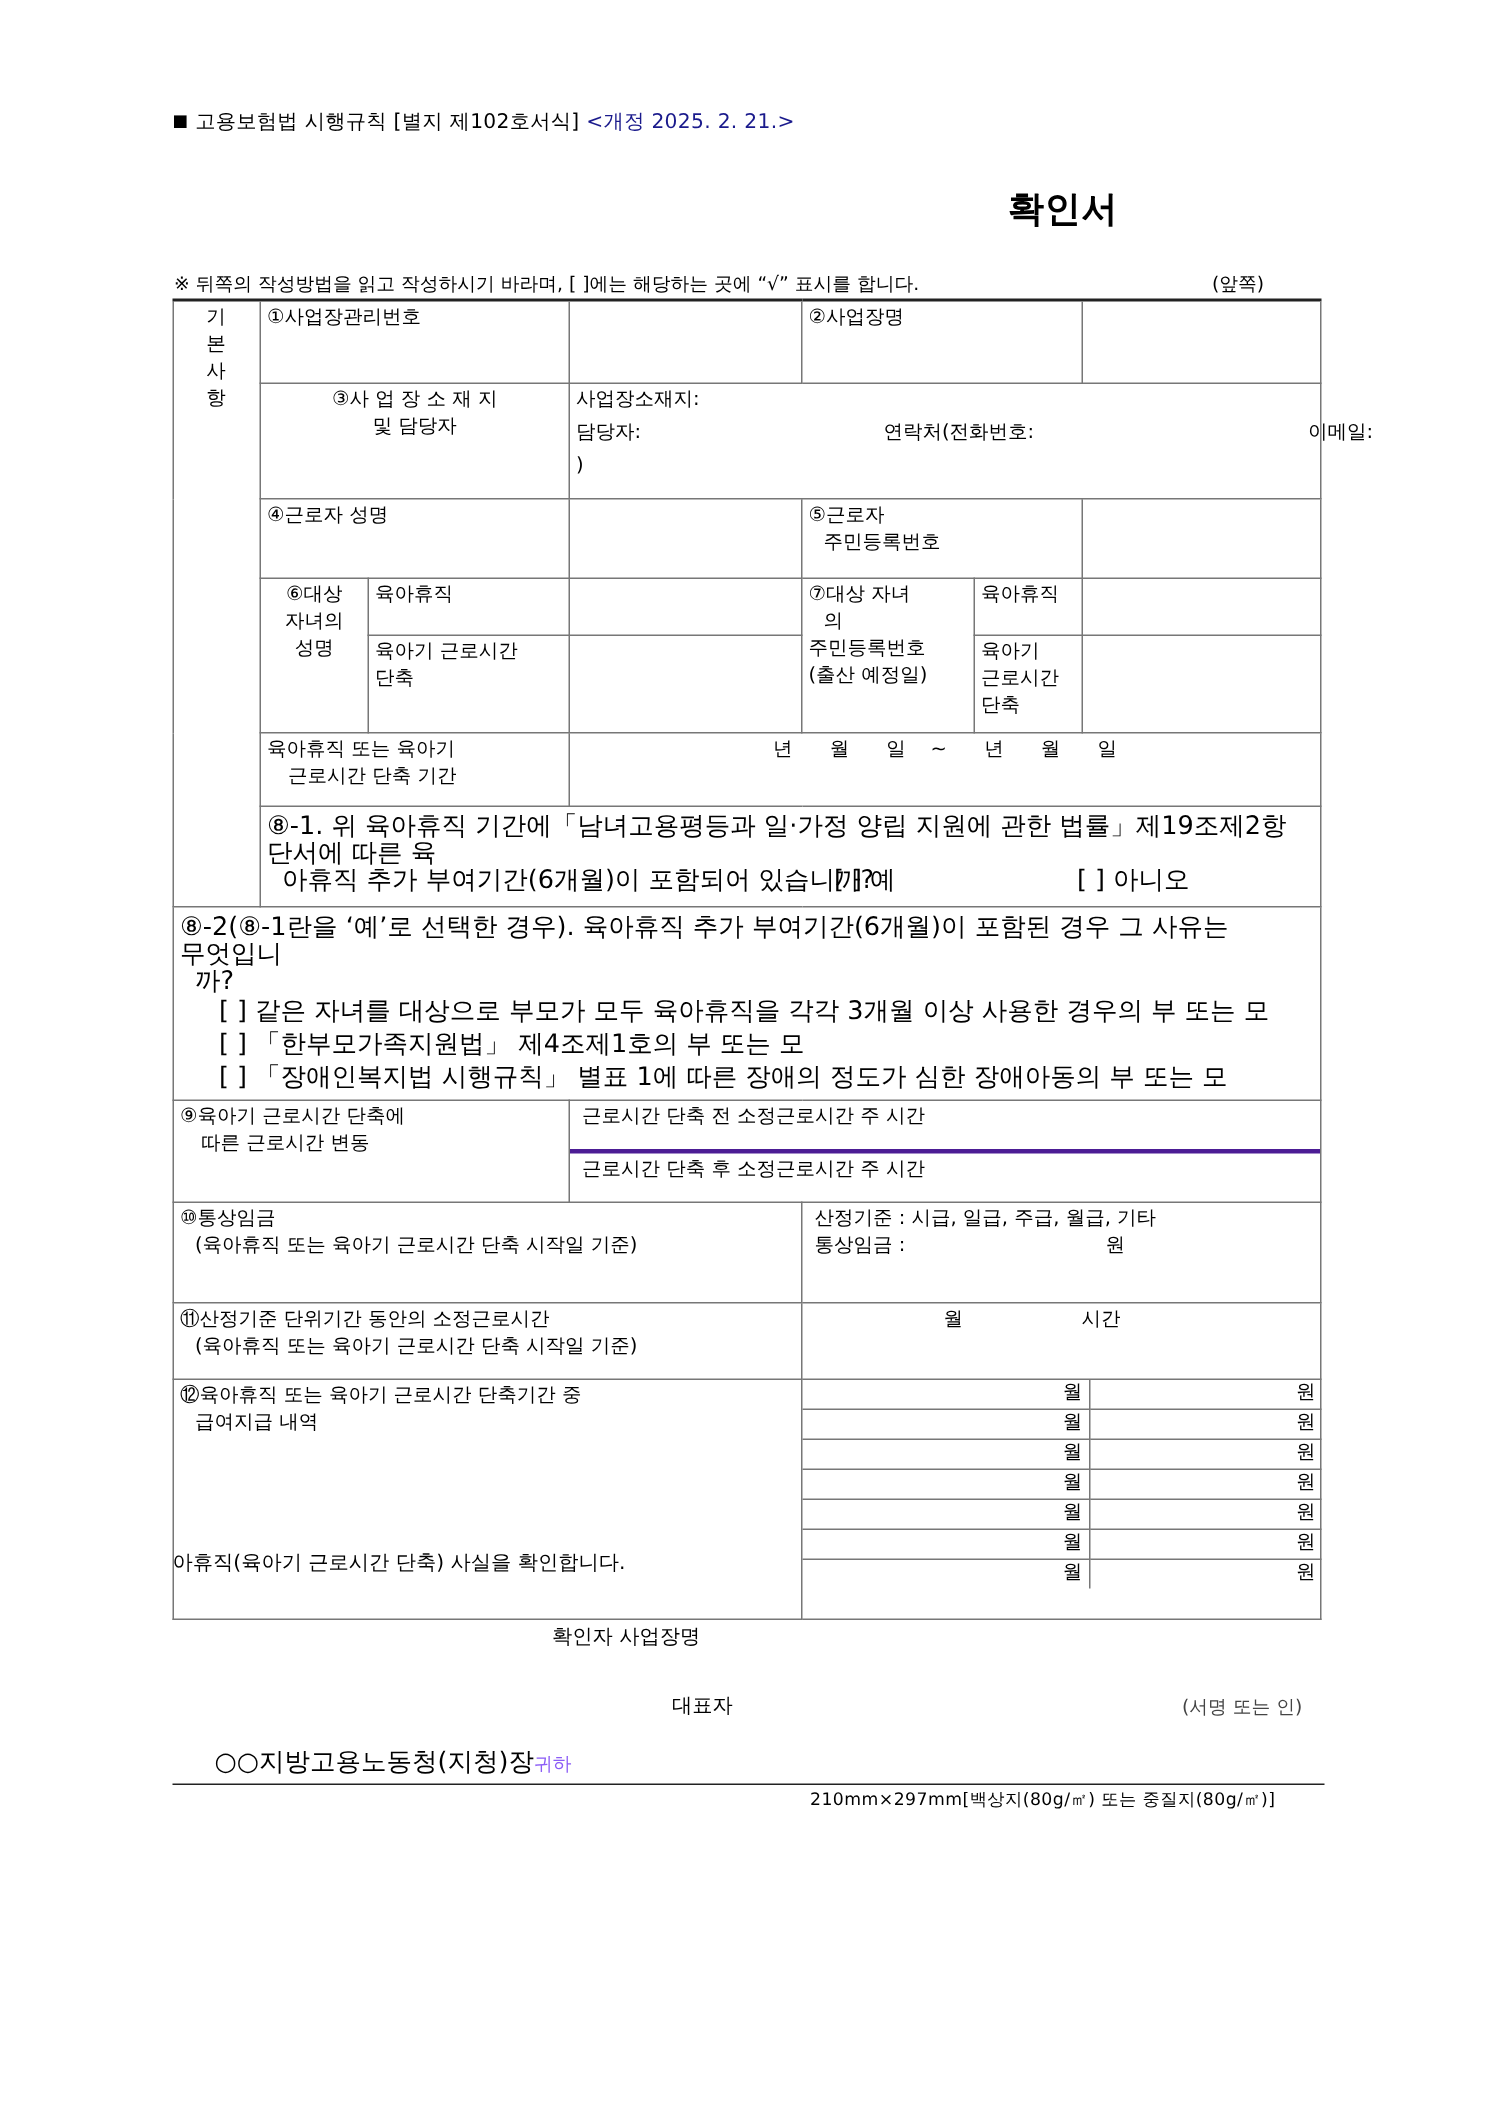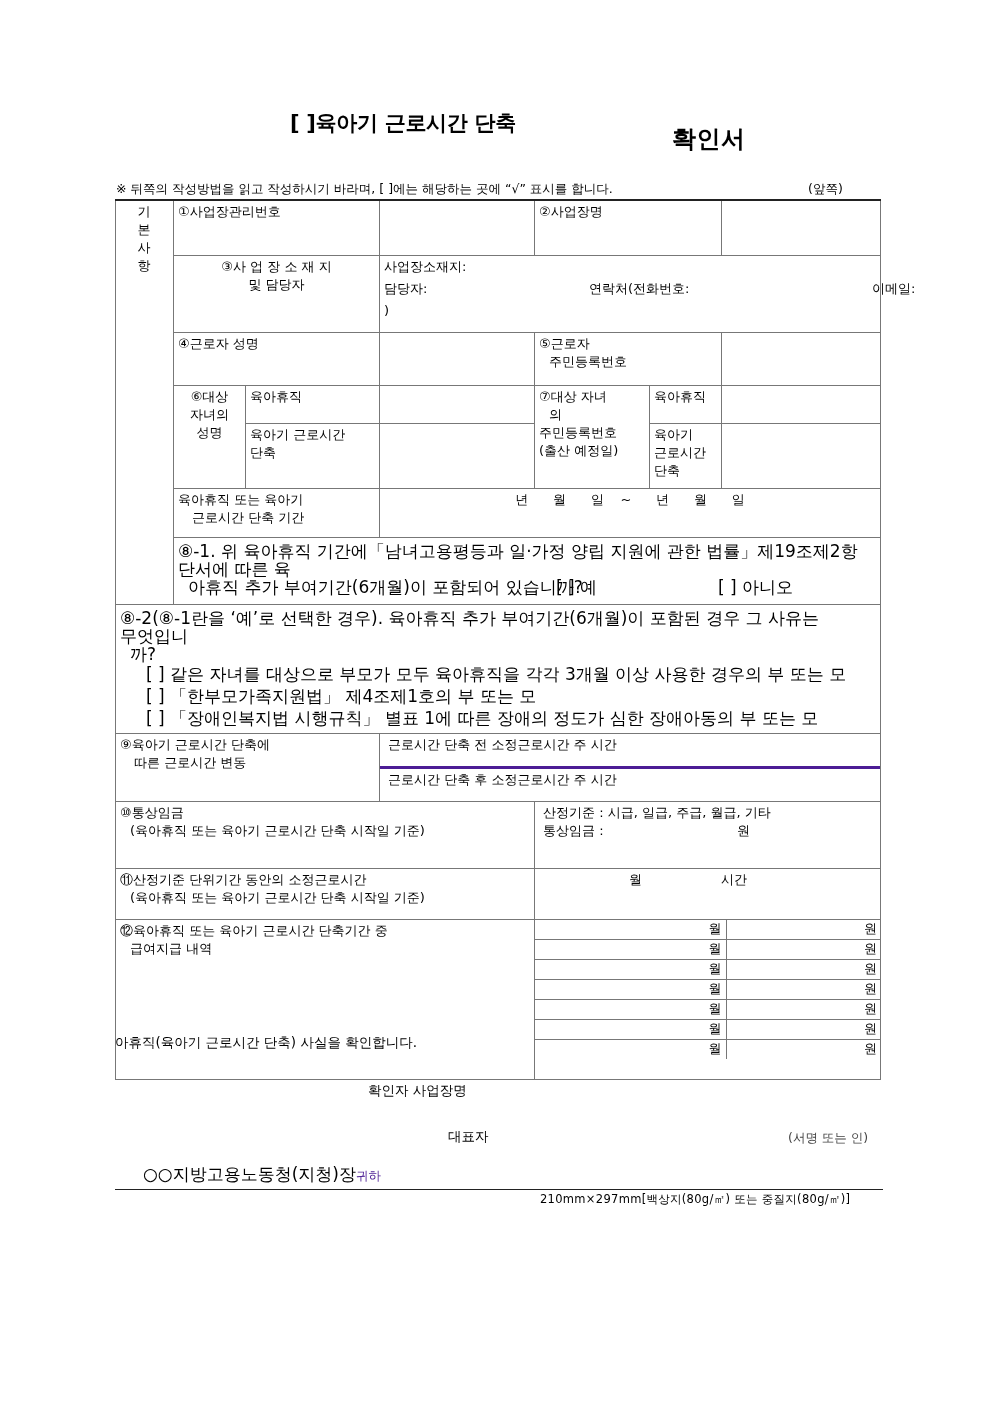--- a/index.html
+++ b/index.html
@@ -167,21 +167,21 @@
     font-size: 12.5px;
     color: #444;
   }
   .office-line {
     position: absolute;
     left: 143px;
     top: 1163px;
     font-size: 17px;
     white-space: nowrap;
   }
-  .office-line .small { font-size: 12.5px; color: #4c1d95; font-family: Liberation Serif, serif; }
+  .office-line .small { font-size: 12.5px; color: #8b5cf6; font-family: Liberation Serif, serif; }
 
   .bottom-rule {
     position: absolute;
     left: 115px;
     top: 1189px;
     width: 768px;
     border-top: 1.6px solid #222;
   }
   .paper-spec {
     position: absolute;
@@ -190,24 +190,28 @@
     font-size: 11.5px;
     letter-spacing: 0.3px;
     white-space: nowrap;
   }
 </style>
 </head>
 <body>
 
 <div class="page">
 
+  <div class="doc-header">
+    <span class="sq">■</span>
+    <span>고용보험법 시행규칙 [별지 제102호서식]</span>
+    <span class="revision">&lt;개정 2025. 2. 21.&gt;</span>
+  </div>
 
   <div class="title-wrap">
     <div class="title-main">
-      <div>[    ]육아기 근로시간 단축</div>
     </div>
     <div class="title-side">확인서</div>
   </div>
 
   <div class="notice">※ 뒤쪽의 작성방법을 읽고 작성하시기 바라며, [   ]에는 해당하는 곳에 “√” 표시를 합니다.</div>
   <div class="page-side">(앞쪽)</div>
 
   <table class="tbl">
     <colgroup>
       <col style="width:58px">

